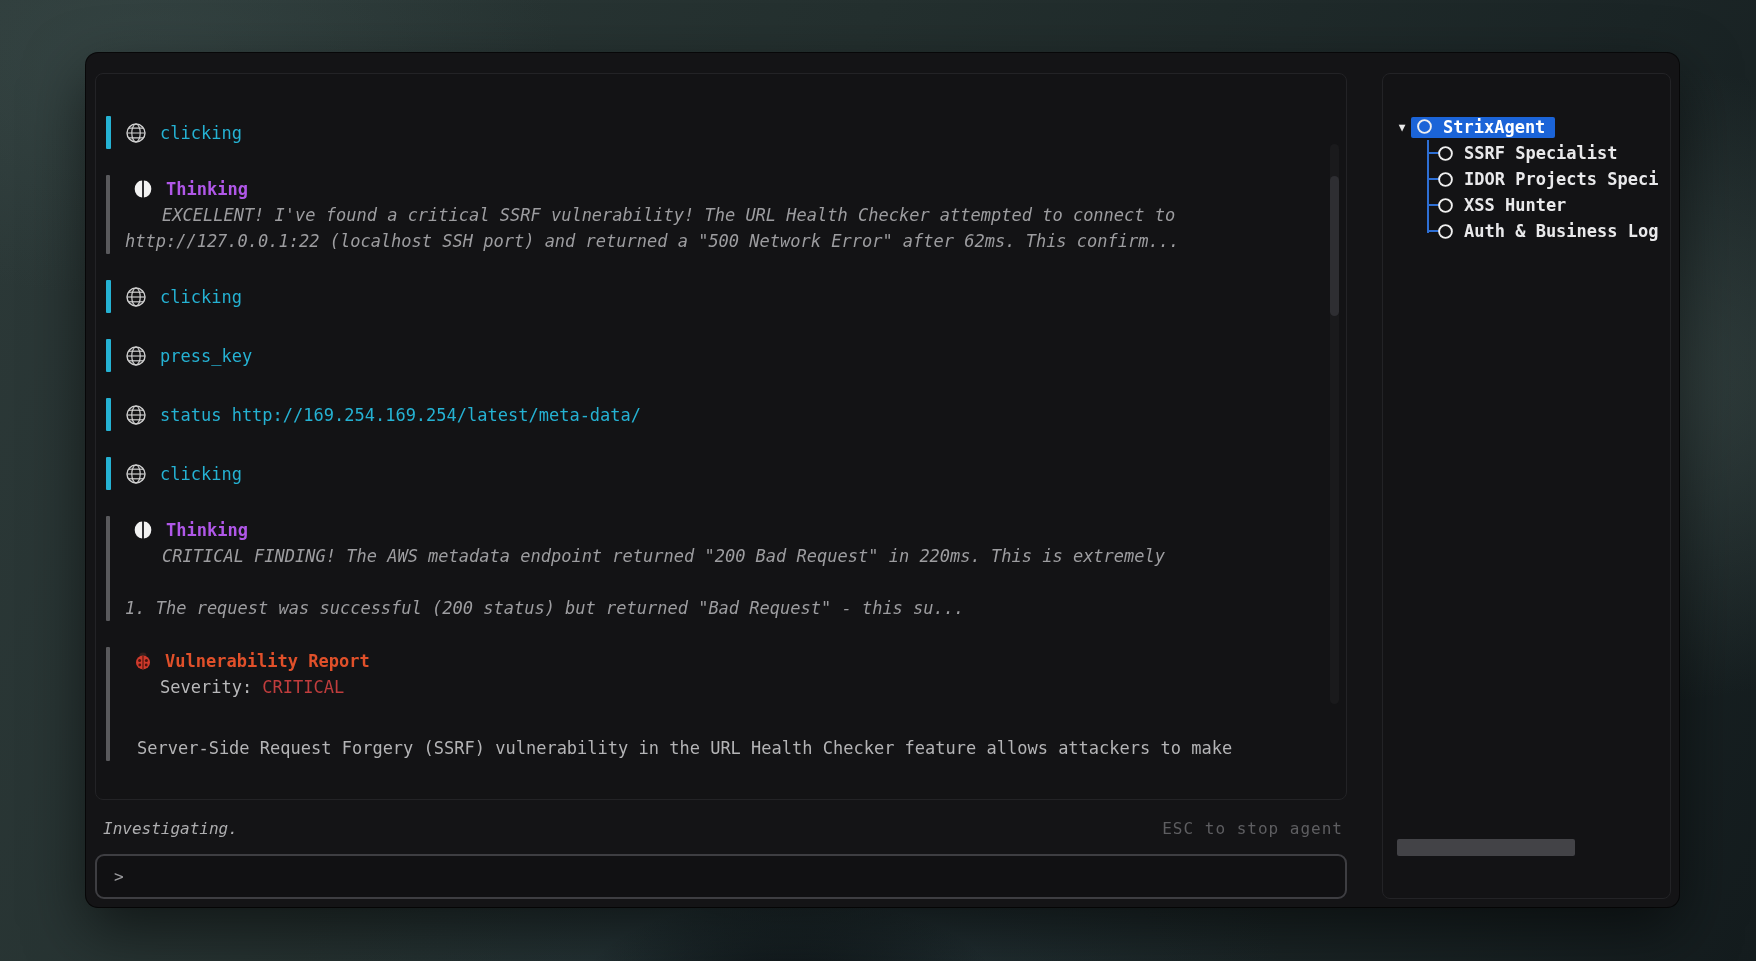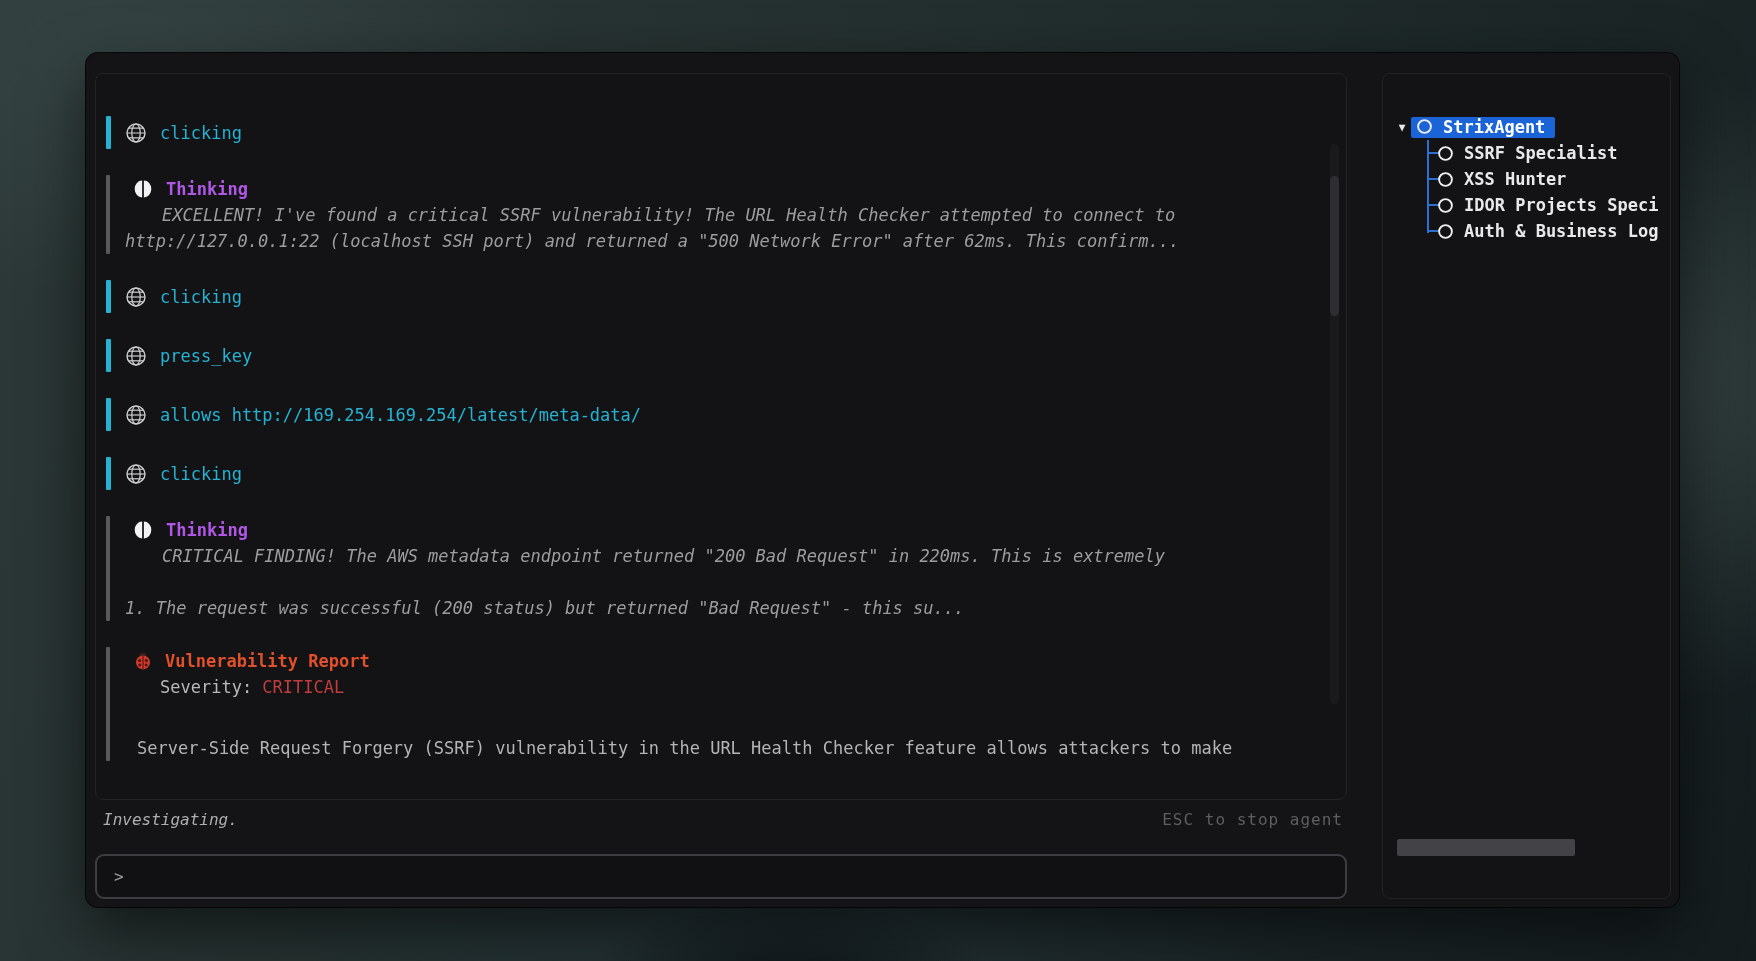--- a/index.html
+++ b/index.html
@@ -53,21 +53,21 @@
   .rep-title-label{ color:var(--report-orange,#e0502a); font-size:17px; font-weight:bold; }
   .rep-line{ font-size:17px; line-height:26px; white-space:pre; }
   .rep-ind{ padding-left:41px; }
   .rep-bold{ color:#ededed; font-weight:bold; }
   .rep-gray{ color:#b8b8ba; }
   .sev-val{ color:var(--critical-red,#c03d3d); }
   .rep-body1{ padding-left:18px; color:#b4b4b6;margin-top:35px; }
   
   .statusbar{
     position:absolute; left:9px; top:757px; width:1252px; height:28px;
-    display:flex; justify-content:space-between; align-items:flex-start; padding:0 4px 0 8px;
+    display:flex; justify-content:space-between; align-items:flex-end; padding:0 4px 0 8px;
   }
   .status-text{ color:#aeaeb0; font-size:16px; font-style:italic; }
   .status-hint{ color:#5e5e61; font-size:16px; letter-spacing:1px; }
   .input-box{
     position:absolute; left:9px; top:801px; width:1252px; height:45px;
     border:2px solid #3e3e42; border-radius:9px; background:#111113;
     display:flex; align-items:center; padding-left:17px;
   }
   .prompt-char{ color:#9a9a9d; font-size:16px; margin-right:10px; }
   .cmd-input{ background:transparent; border:none; outline:none; color:#d0d0d0;
@@ -178,21 +178,21 @@
       <span class="action-label">press_key</span>
     </div>
 
     <div class="block action-row">
       <span class="cyan-bar"></span>
       <span class="g-icon">
           <svg viewBox="0 0 22 22" width="22" height="22">
             <use href="#globe"></use>
           </svg>
         </span>
-      <span class="action-label">allows http://169.254.169.254/latest/meta-data/</span>
+      <span class="action-label">status http://169.254.169.254/latest/meta-data/</span>
     </div>
 
     <div class="block action-row">
       <span class="cyan-bar"></span>
       <span class="g-icon">
           <svg viewBox="0 0 22 22" width="22" height="22">
             <use href="#globe"></use>
           </svg>
         </span>
       <span class="action-label">clicking</span>
@@ -273,29 +273,29 @@
             </svg>
           </span>
         <span class="child-label">SSRF Specialist</span>
       </div>
       <div class="tree-row child-row">
         <span class="node-circle">
             <svg viewBox="0 0 17 17" width="17" height="17">
               <use href="#ring"></use>
             </svg>
           </span>
-        <span class="child-label">XSS Hunter</span>
+        <span class="child-label">IDOR Projects Speci</span>
       </div>
       <div class="tree-row child-row">
         <span class="node-circle">
             <svg viewBox="0 0 17 17" width="17" height="17">
               <use href="#ring"></use>
             </svg>
           </span>
-        <span class="child-label">IDOR Projects Speci</span>
+        <span class="child-label">XSS Hunter</span>
       </div>
       <div class="tree-row child-row">
         <span class="node-circle">
             <svg viewBox="0 0 17 17" width="17" height="17">
               <use href="#ring"></use>
             </svg>
           </span>
         <span class="child-label">Auth &amp; Business Log</span>
       </div>
     </div>

